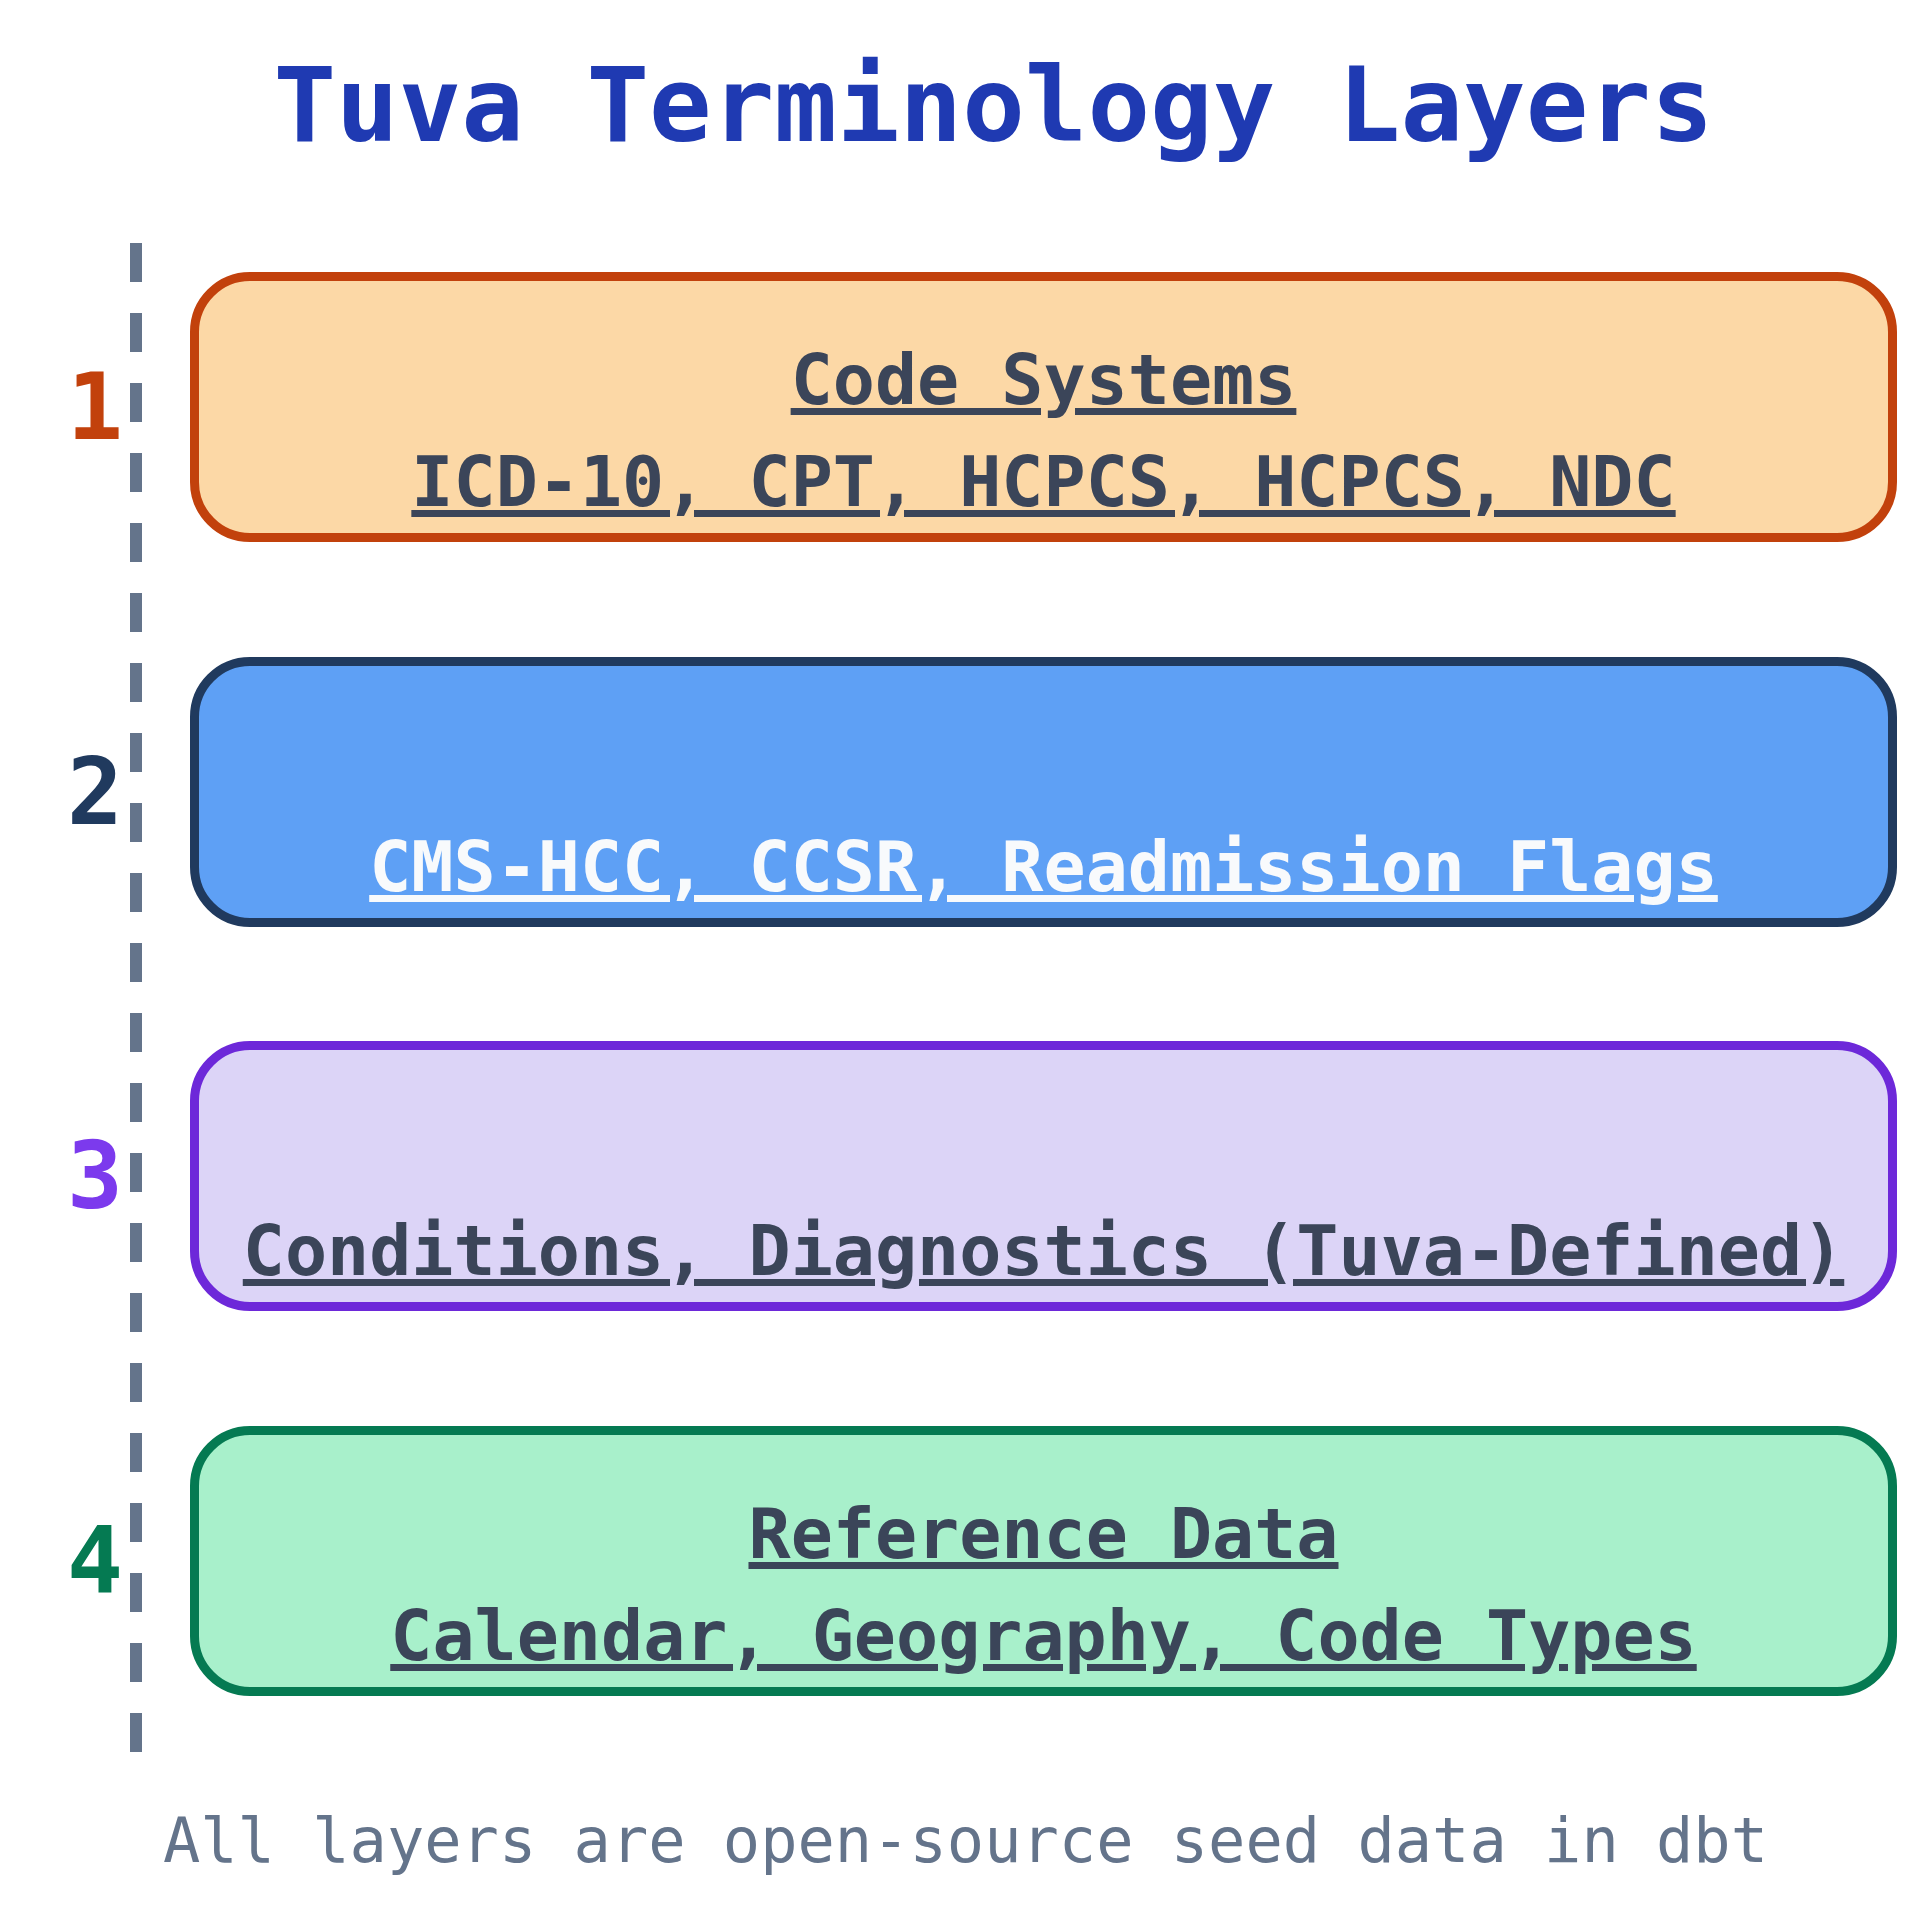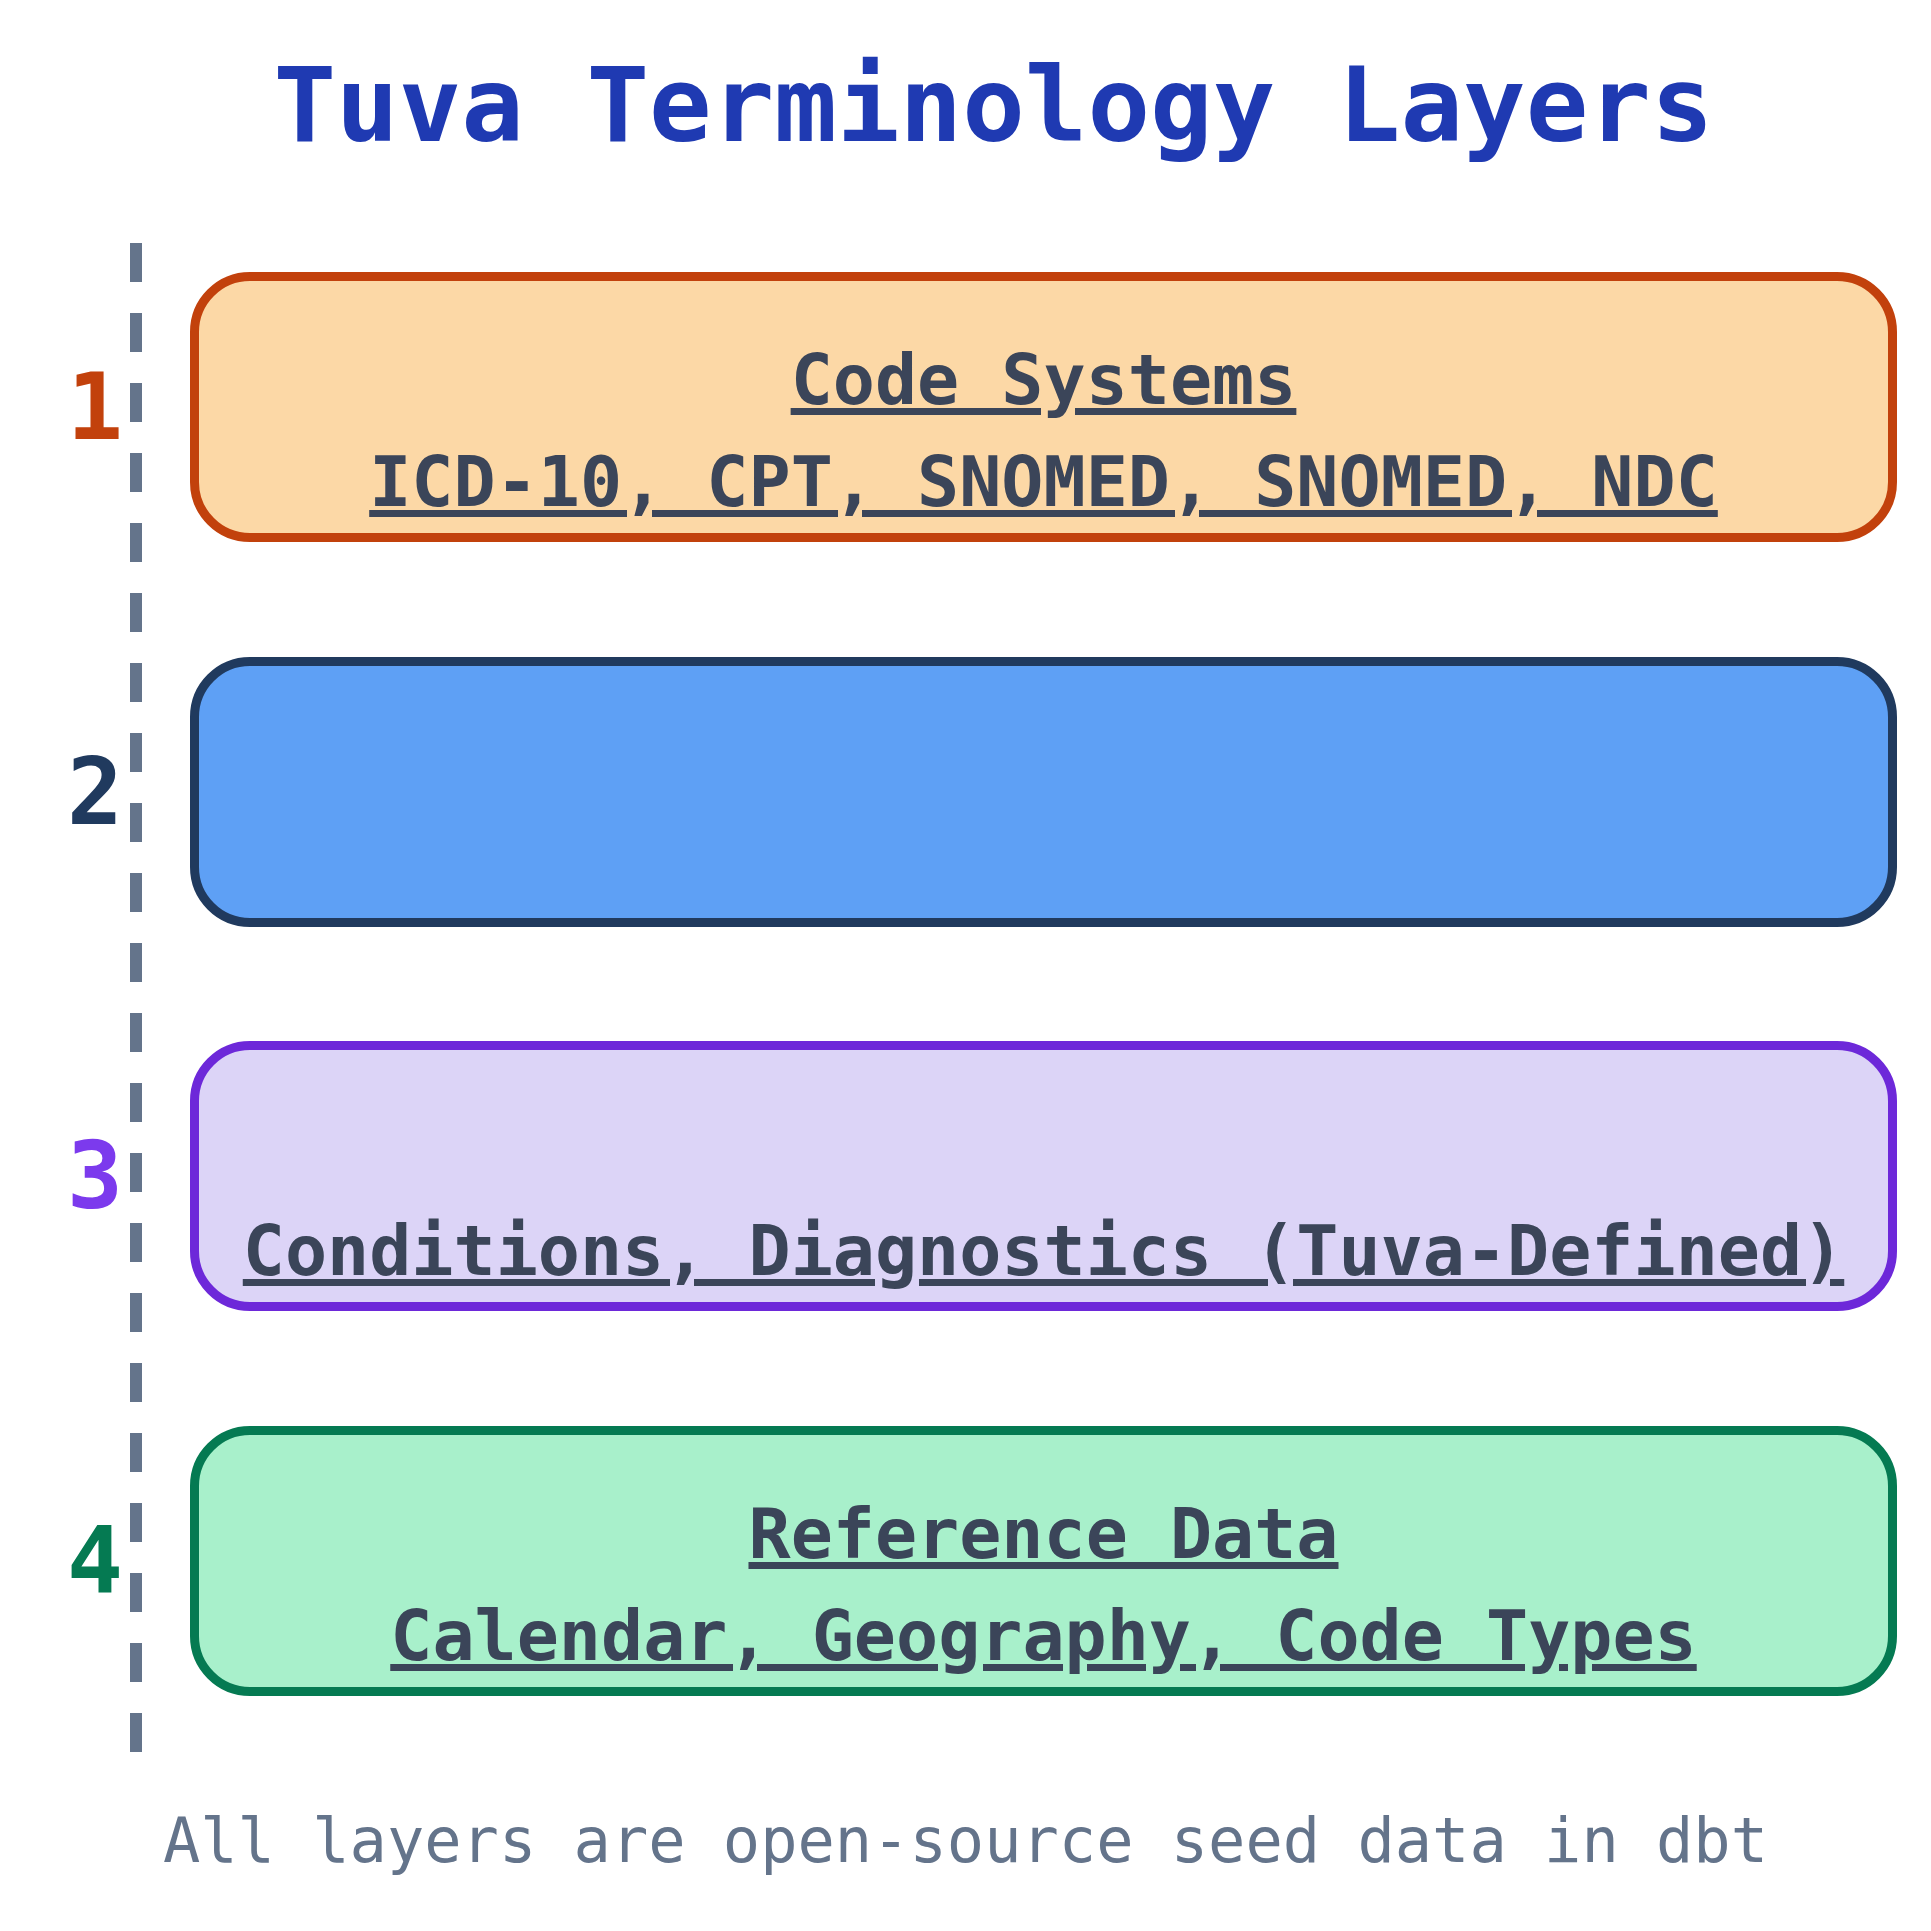--- a/index.html
+++ b/index.html
@@ -89,27 +89,28 @@
 <div class="canvas">
 
   <h1 class="title">Tuva Terminology Layers</h1>
 
   <div class="dashed-line"></div>
 
   <div class="layer-row" data-layer-index="0" style="--fill: #FCD8A6; --border: #C2410C; --text: #3B4559; --num: #C2410C;">
     <div class="layer-number">1</div>
     <div class="layer-box">
       <div class="layer-heading">Code Systems</div>
-      <div class="layer-subtitle">ICD-10, CPT, SNOMED, SNOMED, NDC</div>
+      <div class="layer-subtitle">ICD-10, CPT, HCPCS, HCPCS, NDC</div>
     </div>
   </div>
 
   <div class="layer-row" data-layer-index="1" style="--fill: #5EA0F5; --border: #203A5E; --text: #F8FAFC; --num: #203A5E;">
     <div class="layer-number">2</div>
     <div class="layer-box">
+      <div class="layer-subtitle">CMS-HCC, CCSR, Readmission Flags</div>
     </div>
   </div>
 
   <div class="layer-row" data-layer-index="2" style="--fill: #DCD4F7; --border: #6D28D9; --text: #3B4559; --num: #7C3AED;">
     <div class="layer-number">3</div>
     <div class="layer-box">
       <div class="layer-subtitle">Conditions, Diagnostics (Tuva-Defined)</div>
     </div>
   </div>
 

